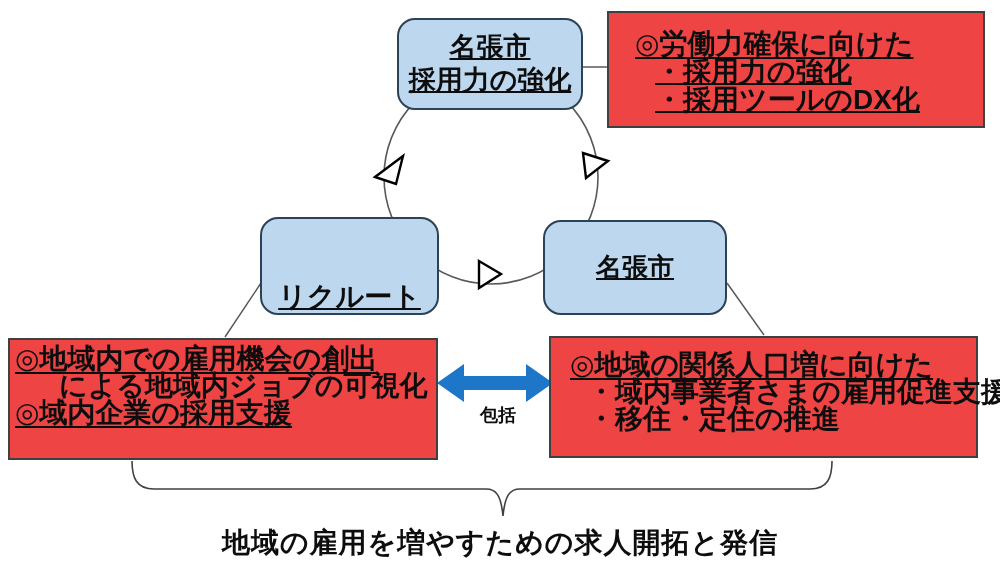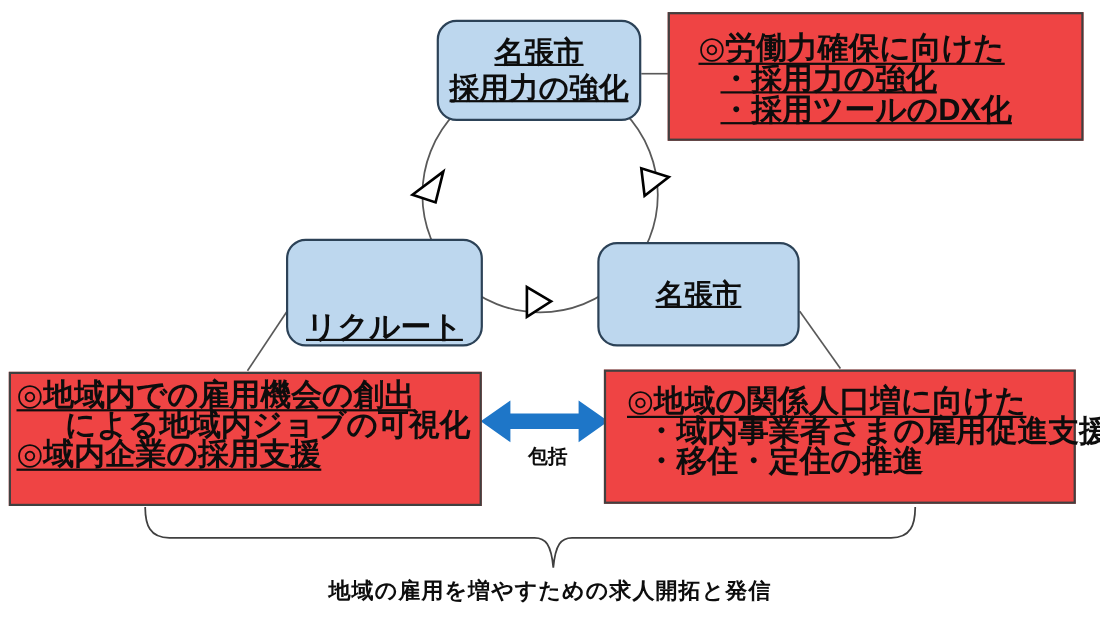--- a/index.html
+++ b/index.html
@@ -46,21 +46,21 @@
 
   
   .partnership {
     position:absolute; left:418px; top:401px; width:160px;
     text-align:center; font-size:18px; line-height:28px;
   }
 
   
   .caption {
     position:absolute; left:0; top:524px; width:1000px;
-    text-align:center; font-size:20px; letter-spacing:1px;
+    text-align:center; font-size:28px; letter-spacing:1px;
   }
 
   
   .gray-line   { stroke:var(--line-gray,#595959); stroke-width:1.5; fill:none; }
   .cycle-ring  { stroke:var(--line-gray,#595959); stroke-width:1.6; fill:none; }
   .arrow-head  { fill:#ffffff; stroke:#000000; stroke-width:2.4; stroke-linejoin:miter; }
   .brace       { stroke:var(--callout-border,#404040); stroke-width:1.6; fill:none; }
   .double-arrow{ fill:var(--arrow-blue,#1E76C8); }
 </style>
 </head>

